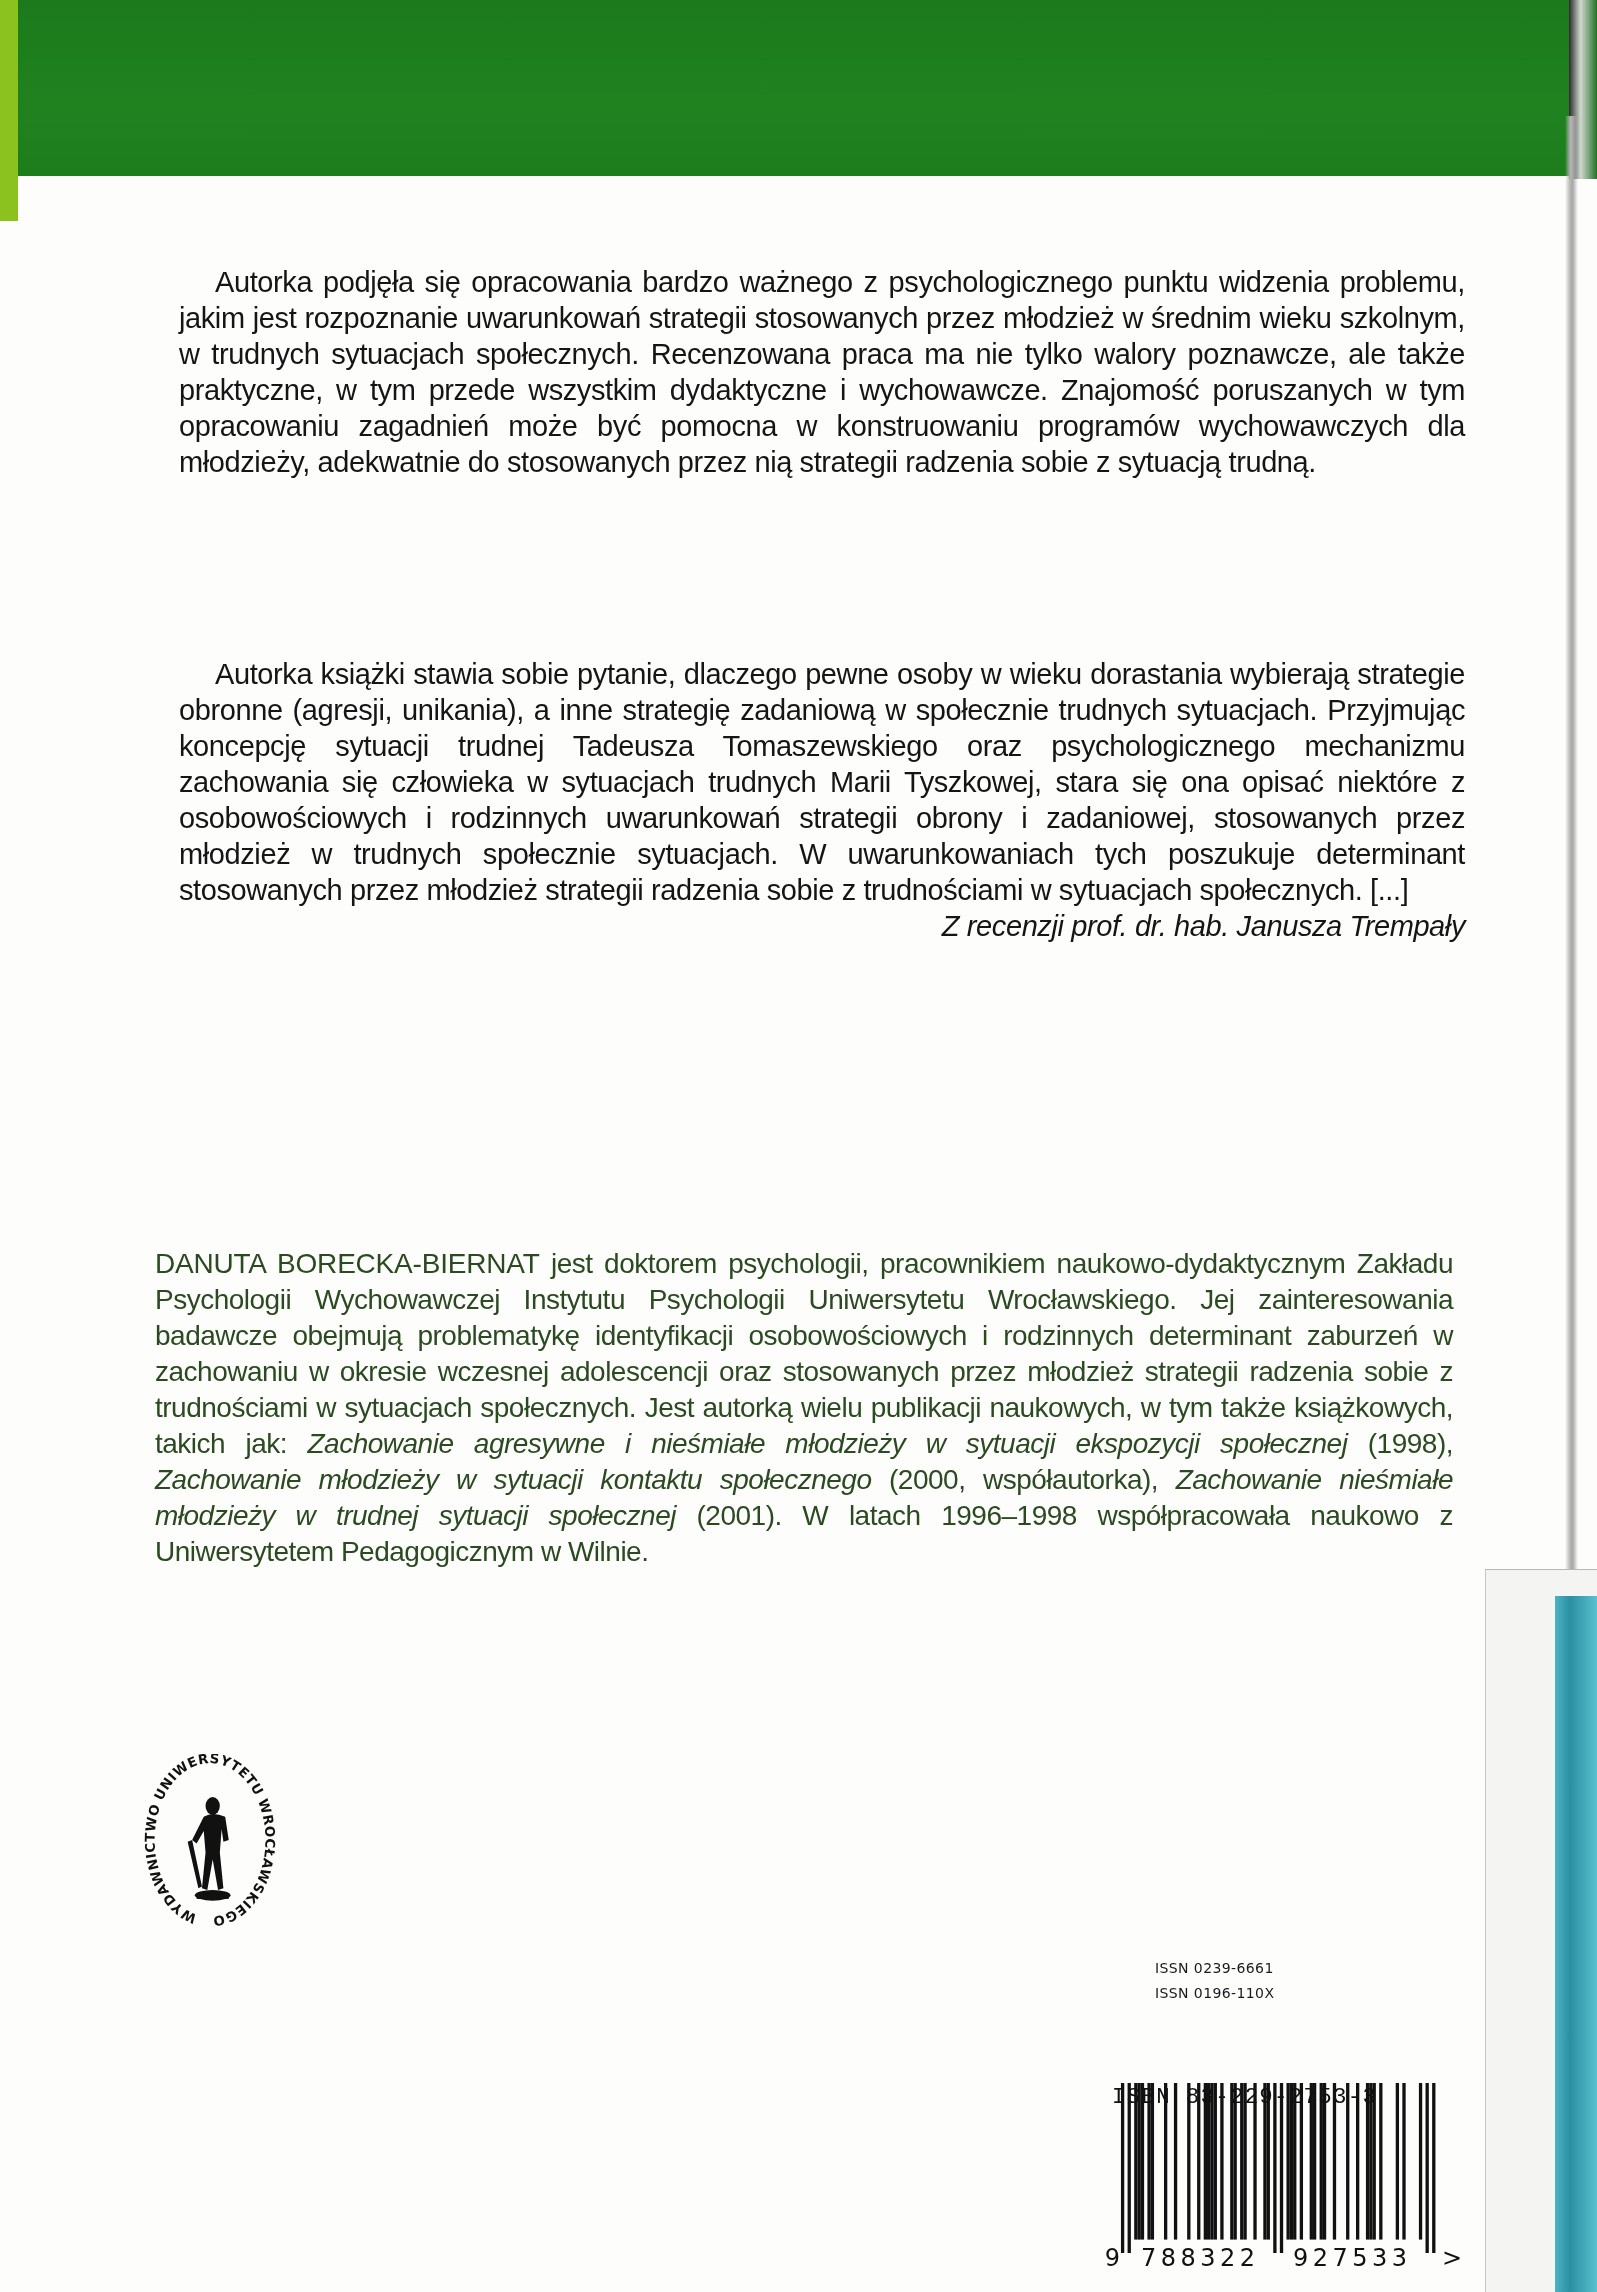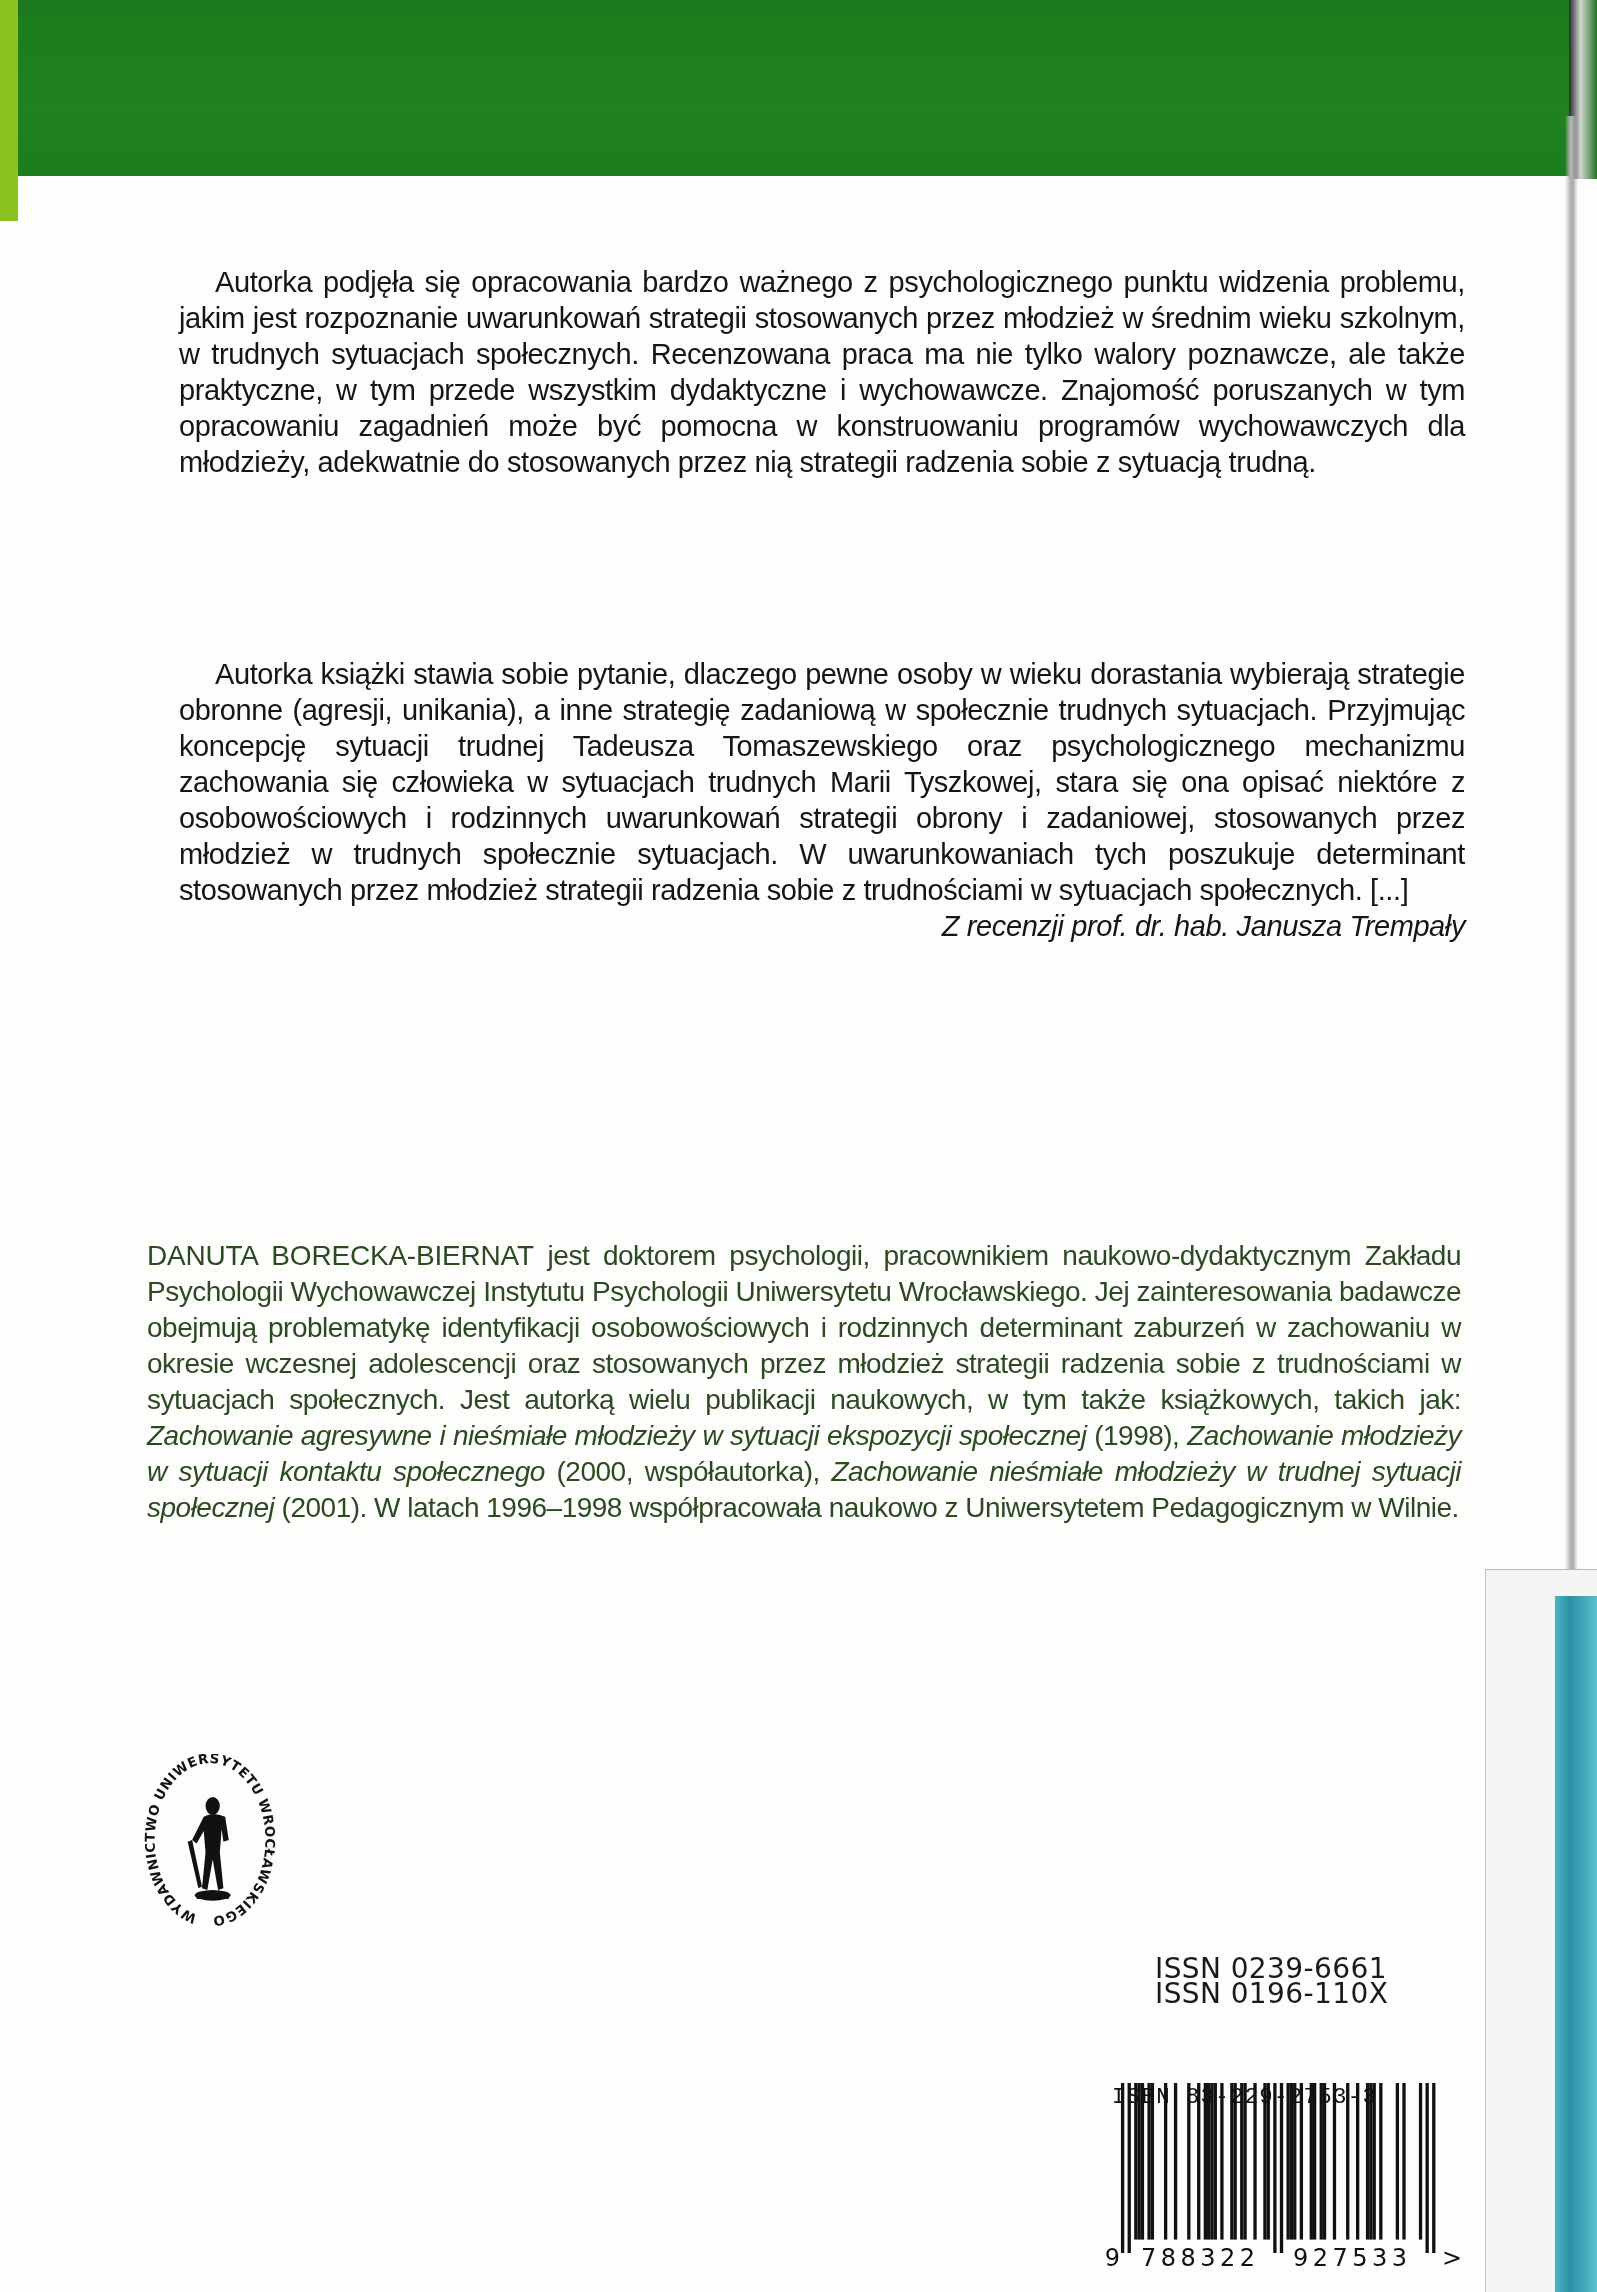--- a/index.html
+++ b/index.html
@@ -44,29 +44,29 @@
   }
   .review1 { top: 264px; }
   .review2 { top: 656px; }
   .review2 p + p { margin-top: 0; }
   .bio {
     position: absolute; left: 143px; top: 1234px; width: 1322px;
     font-family: "Liberation Sans", sans-serif;
     font-size: 28px; line-height: 36px; color: #2c4a22;
     text-align: justify; letter-spacing: -0.5px;
   }
-  .bio p { margin: 4px; }
+  .bio p { margin: 12px; }
   .bio .author-name { letter-spacing: -0.2px; }
   .bio em { font-style: italic; }
   .logo {
     position: absolute; left: 143px; top: 1754px; width: 134px; height: 179px;
   }
   .issn {
     position: absolute; left: 1155px; top: 1956px;
-    font-family: "DejaVu Sans", sans-serif; font-size: 28px; line-height: 25px;
+    font-family: "DejaVu Sans", sans-serif; font-size: 14px; line-height: 25px;
     color: #1a1a1a; letter-spacing: 0.4px;
   }
   .barcode-wrap {
     position: absolute; left: 1103px; top: 2054px; width: 358px; height: 233px;
   }
   .isbn-label {
     position: absolute; left: 9px; top: 0; font-family: "Liberation Mono", monospace;
     font-size: 22.4px; color: #111; letter-spacing: 1.3px; margin-top: 30px;
   }
   .barcode-svg { position: absolute; left: 0; top: 29px; }

